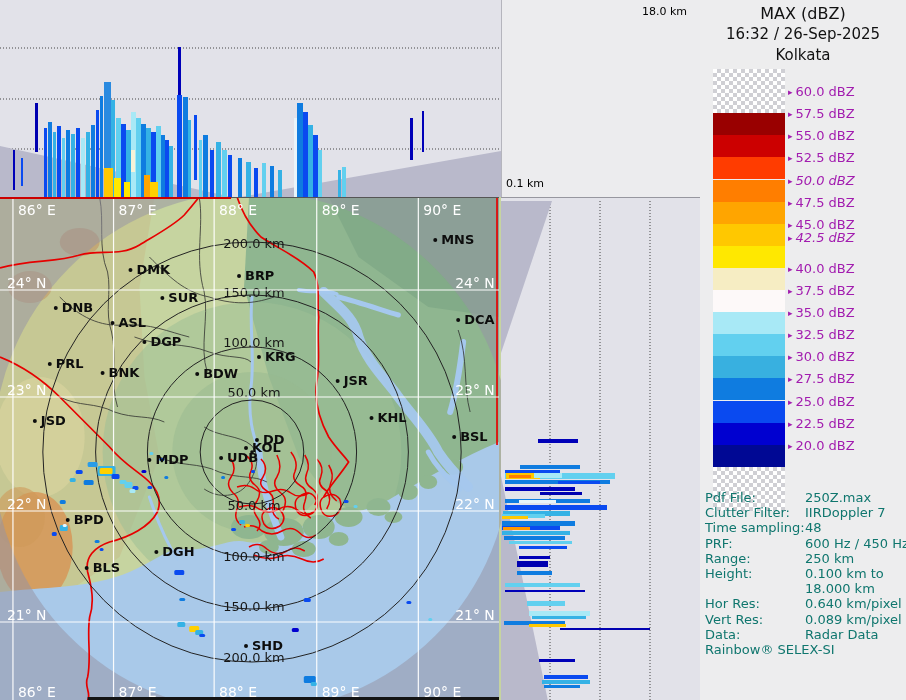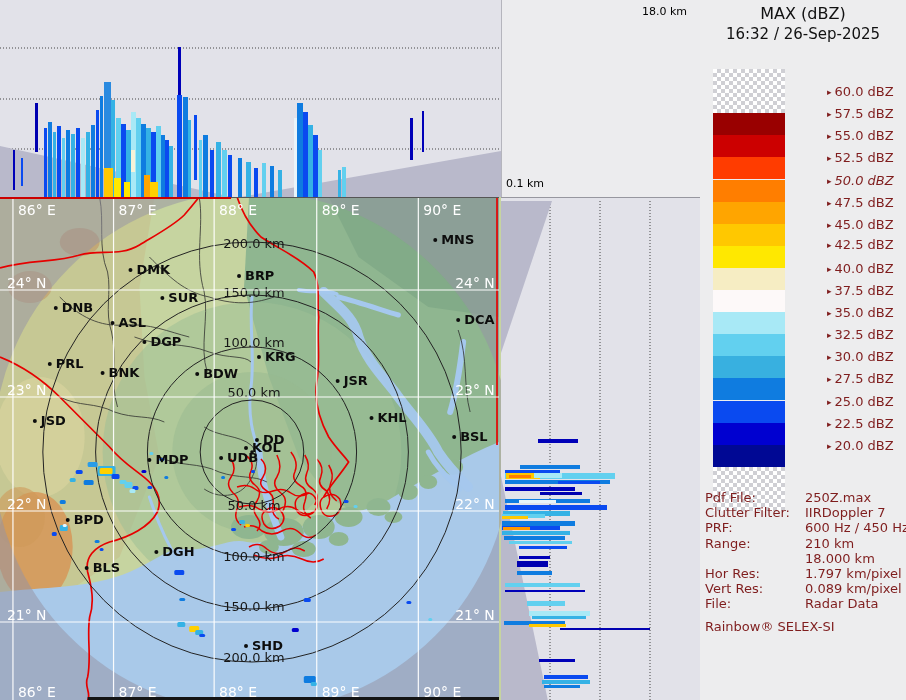--- a/index.html
+++ b/index.html
@@ -15,27 +15,27 @@
   #h-bot-label{left:506px;top:177px;}
   .title-line{width:206px;text-align:center;position:absolute;left:0;}
   #t1{top:4px;font-size:16px;}
   #t2{top:25px;font-size:15px;}
   #t3{top:46px;font-size:15px;}
   .swatch{position:absolute;left:13px;width:72px;}
   .checker{background-image:
       linear-gradient(45deg,#cfcfd4 25%,transparent 25%,transparent 75%,#cfcfd4 75%),
       linear-gradient(45deg,#cfcfd4 25%,#ffffff 25%,#ffffff 75%,#cfcfd4 75%);
       background-size:8px 8px;background-position:0 0,4px 4px;}
-  .leg-label{position:absolute;left:88px;height:14px;font-size:13px;white-space:nowrap;color:#7f1d1d;margin-left:39px;}
+  .leg-label{position:absolute;left:88px;height:14px;font-size:13px;white-space:nowrap;color:#a21caf;}
   .leg-label .arr{font-size:9px;margin-right:3px;position:relative;top:-1px;}
-  #meta{position:absolute;left:5px;top:490px;width:198px;font-size:13px;line-height:15.2px;color:#7f1d1d;}
+  #meta{position:absolute;left:5px;top:490px;width:198px;font-size:13px;line-height:15.2px;color:#0f766e;}
   .meta-row{display:flex;}
   .meta-row .ml{width:100px;flex:0 0 100px;}
   .meta-row .mv{flex:1;white-space:nowrap;}
-  #meta-footer{margin-top:7px;}
+  #meta-footer{}
   svg text{font-family:"DejaVu Sans","Liberation Sans",sans-serif;}
   .grid-label{fill:#ffffff;font-size:14px;}
   .ring-label{fill:#161616;font-size:13px;}
   .city-label{fill:#0d0d0d;font-size:13px;font-weight:600;}
 </style>
 </head>
 <body>
 
 <div id="top-profile" class="panel">
   <svg id="tp-svg" width="501" height="197" viewBox="0 0 501 197">
@@ -396,20 +396,21 @@
         <rect x="43" y="477" width="44" height="4" fill="#0a4af0"></rect>
         <rect x="41" y="482" width="48" height="4" fill="#35b2e5"></rect>
         <rect x="43" y="487" width="36" height="3" fill="#0f7ce0"></rect>
       </g>
   </svg>
 </div>
 
 <div id="legend-col" class="panel">
   <div id="t1" class="title-line">MAX (dBZ)</div>
   <div id="t2" class="title-line">16:32 / 26-Sep-2025</div>
+  <div id="t3" class="title-line">Kolkata</div>
   <div id="legend-swatches">
       <div class="swatch checker" style="top: 69px; height: 44.2px;"></div>
       <div class="swatch " style="top: 113.2px; height: 22.1px; background: rgb(153, 0, 0);"></div>
       <div class="swatch " style="top: 135.3px; height: 22.1px; background: rgb(204, 0, 0);"></div>
       <div class="swatch " style="top: 157.4px; height: 22.1px; background: rgb(255, 60, 0);"></div>
       <div class="swatch " style="top: 179.5px; height: 22.1px; background: rgb(255, 126, 0);"></div>
       <div class="swatch " style="top: 201.6px; height: 22.1px; background: rgb(255, 165, 0);"></div>
       <div class="swatch " style="top: 223.7px; height: 22.1px; background: rgb(255, 200, 0);"></div>
       <div class="swatch " style="top: 245.8px; height: 22.1px; background: rgb(255, 232, 0);"></div>
       <div class="swatch " style="top: 267.9px; height: 22.1px; background: rgb(246, 237, 195);"></div>
@@ -424,21 +425,21 @@
       <div class="swatch checker" style="top: 466.8px; height: 44.2px;"></div>
     </div>
   <div id="legend-labels">
       <div class="leg-label" style="top: 84.1px;"><span class="arr">▸</span>60.0 dBZ</div>
       <div class="leg-label" style="top: 106.2px;"><span class="arr">▸</span>57.5 dBZ</div>
       <div class="leg-label" style="top: 128.3px;"><span class="arr">▸</span>55.0 dBZ</div>
       <div class="leg-label" style="top: 150.4px;"><span class="arr">▸</span>52.5 dBZ</div>
       <div class="leg-label" style="top: 172.5px; font-style: italic;"><span class="arr">▸</span>50.0 dBZ</div>
       <div class="leg-label" style="top: 194.6px;"><span class="arr">▸</span>47.5 dBZ</div>
       <div class="leg-label" style="top: 216.7px; text-align: right;"><span class="arr">▸</span>45.0 dBZ</div>
-      <div class="leg-label" style="top: 237px;"><span class="arr">▸</span>42.5 dBZ</div>
+      <div class="leg-label" style="top: 230px; font-style: italic;"><span class="arr">▸</span>42.5 dBZ</div>
       <div class="leg-label" style="top: 260.9px;"><span class="arr">▸</span>40.0 dBZ</div>
       <div class="leg-label" style="top: 283px;"><span class="arr">▸</span>37.5 dBZ</div>
       <div class="leg-label" style="top: 305.1px;"><span class="arr">▸</span>35.0 dBZ</div>
       <div class="leg-label" style="top: 327.2px;"><span class="arr">▸</span>32.5 dBZ</div>
       <div class="leg-label" style="top: 349.3px;"><span class="arr">▸</span>30.0 dBZ</div>
       <div class="leg-label" style="top: 371.4px;"><span class="arr">▸</span>27.5 dBZ</div>
       <div class="leg-label" style="top: 393.5px; text-align: right;"><span class="arr">▸</span>25.0 dBZ</div>
       <div class="leg-label" style="top: 415.6px;"><span class="arr">▸</span>22.5 dBZ</div>
       <div class="leg-label" style="top: 437.7px;"><span class="arr">▸</span>20.0 dBZ</div>
     </div>
@@ -446,39 +447,47 @@
     <div id="meta-rows">
         <div class="meta-row">
           <span class="ml">Pdf File:</span>
           <span class="mv">250Z.max</span>
         </div>
         <div class="meta-row">
           <span class="ml">Clutter Filter:</span>
           <span class="mv">IIRDoppler 7</span>
         </div>
         <div class="meta-row">
+          <span class="ml">Time sampling:</span>
+          <span class="mv">48</span>
+        </div>
+        <div class="meta-row">
           <span class="ml">PRF:</span>
           <span class="mv">600 Hz / 450 Hz</span>
         </div>
         <div class="meta-row">
           <span class="ml">Range:</span>
-          <span class="mv">210 km</span>
+          <span class="mv">250 km</span>
+        </div>
+        <div class="meta-row">
+          <span class="ml">Height:</span>
+          <span class="mv">0.100 km to</span>
         </div>
         <div class="meta-row">
           <span class="ml"></span>
           <span class="mv">18.000 km</span>
         </div>
         <div class="meta-row">
           <span class="ml">Hor Res:</span>
-          <span class="mv">1.797 km/pixel</span>
+          <span class="mv">0.640 km/pixel</span>
         </div>
         <div class="meta-row">
           <span class="ml">Vert Res:</span>
           <span class="mv">0.089 km/pixel</span>
         </div>
         <div class="meta-row">
-          <span class="ml">File:</span>
+          <span class="ml">Data:</span>
           <span class="mv">Radar Data</span>
         </div>
       </div>
     <div id="meta-footer">Rainbow® SELEX-SI</div>
   </div>
 </div>
 
 </body></html>

